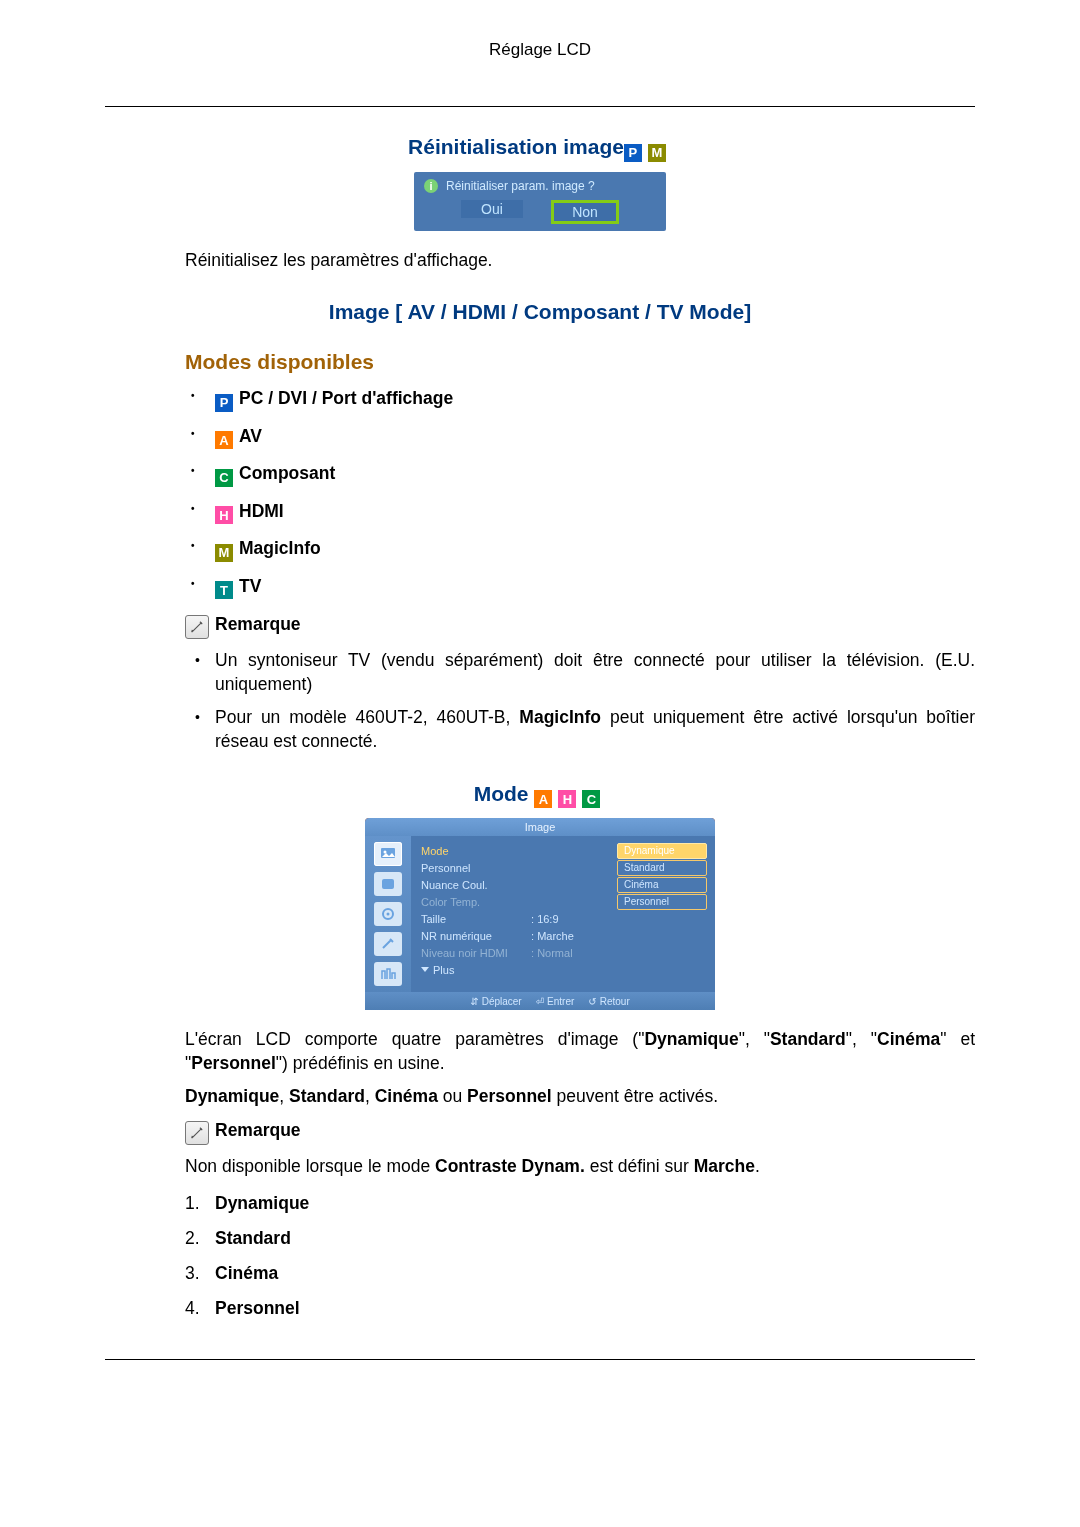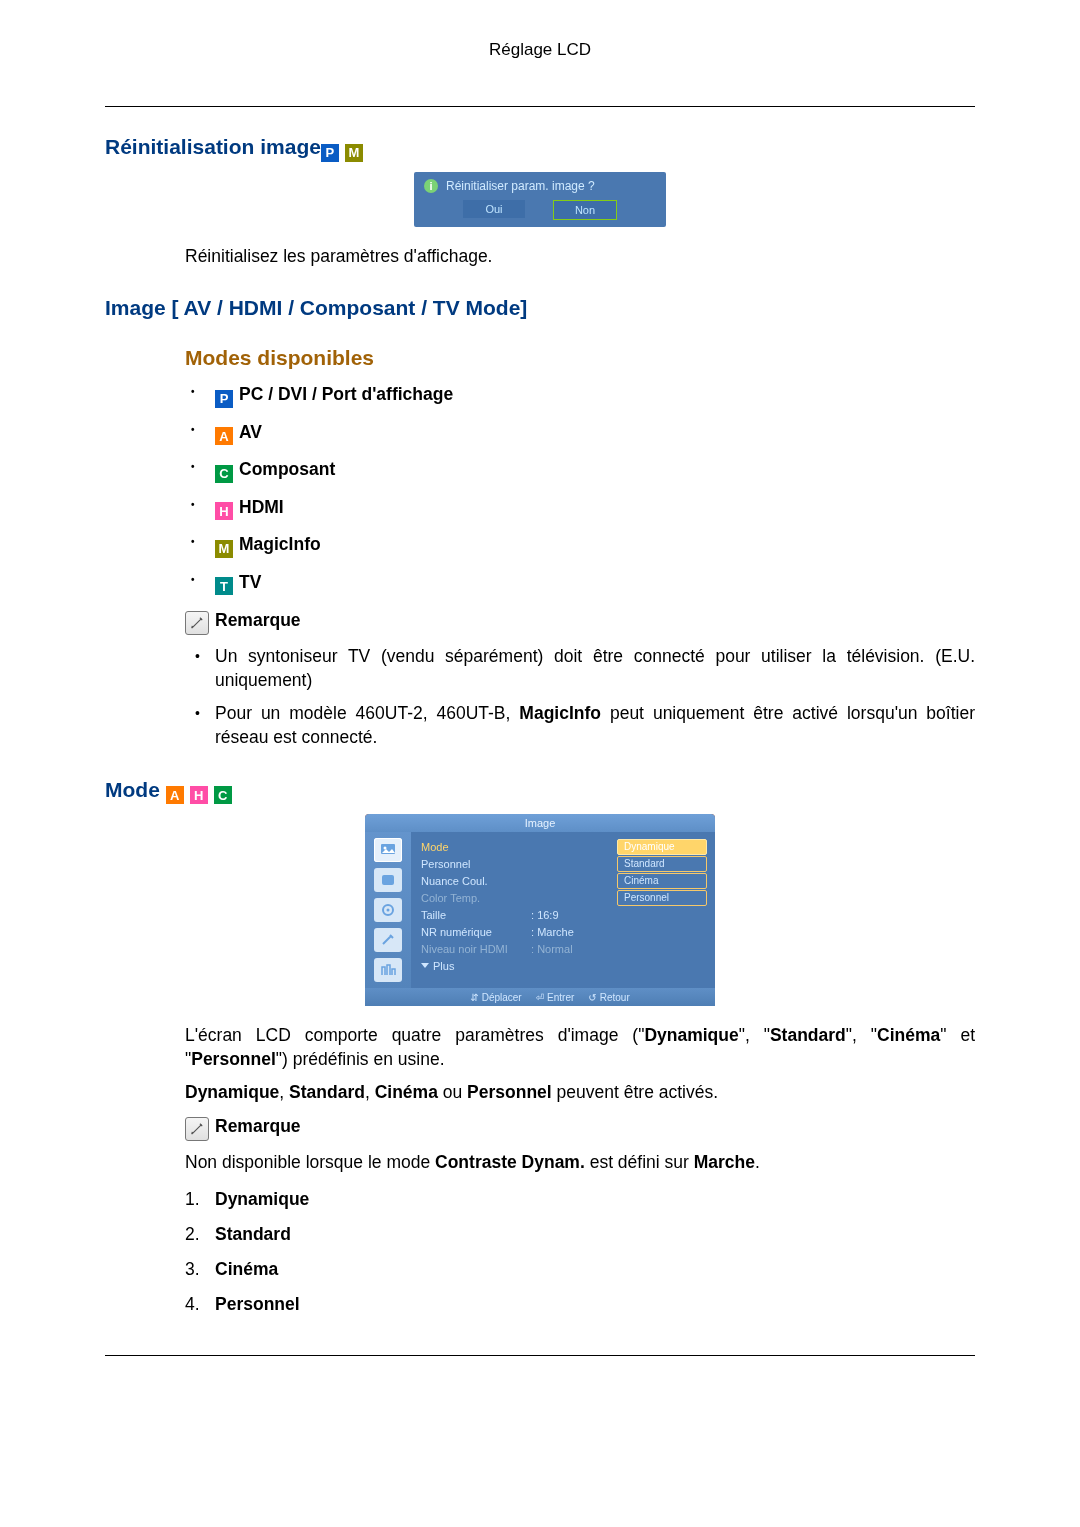--- a/index.html
+++ b/index.html
@@ -30,20 +30,21 @@
   .page-header {
     text-align: center;
     font-size: 17px;
     padding-bottom: 6px;
   }
   h2.blue {
     color: #003a80;
     font-size: 21px;
     font-weight: bold;
     margin: 28px 0 10px;
+    text-align: center;
   }
   h3.black {
     color: #a16207;
     font-size: 21px;
     font-weight: bold;
     margin: 26px 0 10px 80px;
   }
   .content-indent {
     margin-left: 80px;
   }
@@ -173,26 +174,26 @@
     display: flex;
     justify-content: center;
     gap: 28px;
     padding-top: 2px;
   }
   .dialog .btn {
     min-width: 62px;
     height: 18px;
     line-height: 18px;
     text-align: center;
-    font-size: 11px;
+    font-size: 14px;
     background: #3e6ea8;
     color: #bfe4ff;
   }
   .dialog .btn.sel {
-    border: 1px solid #84cc16;
+    border: 3px solid #84cc16;
     background: #3e6ea8;
   }
 
   
   .osd-wrap {
     display: flex;
     justify-content: center;
     margin: 8px 0 18px;
   }
   .osd {

